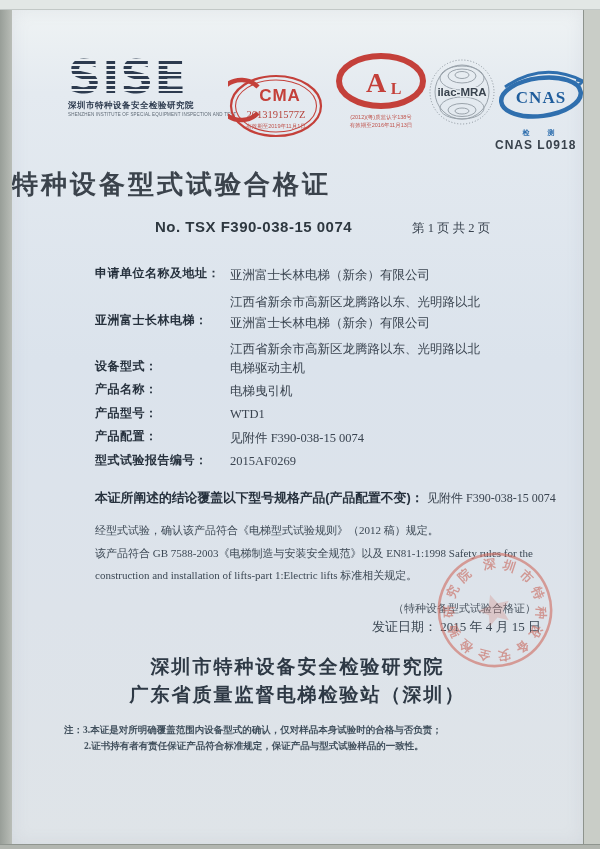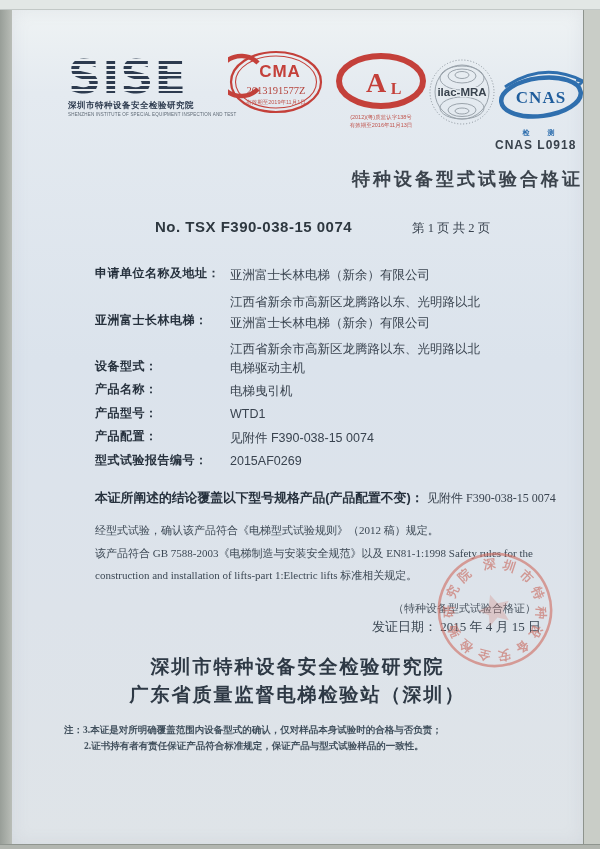--- a/index.html
+++ b/index.html
@@ -22,29 +22,29 @@
   .sise-word{font-weight:900;font-size:46px;line-height:.92;letter-spacing:1px;color:#2d3b4f;
     background-image:repeating-linear-gradient(180deg,#2d3b4f 0 3px,#eaeef1 3px 5px);
     -webkit-background-clip:text;background-clip:text;-webkit-text-fill-color:transparent;
     font-family:"DejaVu Sans",sans-serif;}
   .sise-cn{font-size:8.5px;font-weight:bold;color:#2d3b4f;letter-spacing:.5px;margin-top:2px;white-space:nowrap;}
   .sise-en{font-size:4.5px;color:#5d6874;letter-spacing:.2px;white-space:nowrap;}
   .logo-cap{font-size:5.5px;color:#c0554e;text-align:center;line-height:1.5;white-space:nowrap;}
   .cnas-sub{font-size:7px;color:#2f6fae;font-weight:bold;letter-spacing:8px;text-align:center;margin-top:1px;}
   .cnas-code{font-size:12px;color:#39424c;font-weight:bold;text-align:left;letter-spacing:1px;}
   
-  .title{left:0;right:0;top:158px;text-align:right;font-size:18px;font-weight:bold;
+  .title{left:0;right:0;top:158px;text-align:left;font-size:26px;font-weight:bold;
     letter-spacing:3px;color:#3b434c;}
   .certno{left:143px;top:209px;font-size:15px;font-weight:bold;color:#2e3840;letter-spacing:.5px;text-align:right;}
   .pageind{left:400px;top:211px;font-size:12.5px;color:#39434f;
     font-family:"Liberation Serif","DejaVu Serif",serif;}
   
   .flabel{position:absolute;left:83px;font-size:12px;font-weight:bold;color:#26313d;letter-spacing:.5px;white-space:nowrap;}
   .fval{position:absolute;left:218px;font-size:12.5px;color:#39434f;white-space:nowrap;
-    font-family:Liberation Sans, sans-serif;}
+    font-family:Liberation Serif, serif;}
   
   .coverage{left:83px;top:481px;font-size:12.8px;white-space:nowrap;}
   .coverage b{font-weight:bold;color:#26313d;}
   .coverage span{font-family:"Liberation Serif","DejaVu Serif",serif;color:#39434f;font-size:12px;}
   .para{font-family:"Liberation Serif","DejaVu Serif",serif;color:#3c4854;font-size:11px;line-height:22px;}
   .p1{left:83px;top:510px;white-space:nowrap;}
   .p2{left:83px;top:533px;width:450px;}
   .sealnote{left:381px;top:592px;font-size:11px;color:#4a5560;white-space:nowrap;
     font-family:"Liberation Serif","DejaVu Serif",serif;}
   .dateline{left:360px;top:609px;font-size:13px;color:#3c4854;white-space:nowrap;
@@ -61,21 +61,21 @@
 
 <div id="scan">
   <div id="page">
 
     <div class="abs sise">
       <div class="sise-word">SISE</div>
       <div class="sise-cn">深圳市特种设备安全检验研究院</div>
       <div class="sise-en">SHENZHEN INSTITUTE OF SPECIAL EQUIPMENT INSPECTION AND TEST</div>
     </div>
 
-    <div class="abs" style="left:216px;top:40px;width:96px;text-decoration:underline;">
+    <div class="abs" style="left:216px;top:64px;width:96px;text-decoration:underline;">
       <svg width="96" height="66" viewBox="0 0 96 66">
         <ellipse cx="48" cy="33" rx="45" ry="30" fill="none" stroke="#c4403a" stroke-width="2.2"></ellipse>
         <ellipse cx="48" cy="33" rx="40.5" ry="26" fill="none" stroke="#c4403a" stroke-width="1.1"></ellipse>
         <path d="M 30 14 A 22 20 0 1 0 30 40" fill="none" stroke="#c4403a" stroke-width="4.5"></path>
         <text x="52" y="28" text-anchor="middle" font-size="17" font-weight="bold" fill="#c4403a" font-family="Liberation Sans, sans-serif" letter-spacing="1">CMA</text>
         <text x="48" y="45" text-anchor="middle" font-size="10.5" fill="#b5433c" font-family="Liberation Serif, serif">2013191577Z</text>
         <text x="48" y="55" text-anchor="middle" font-size="5.5" fill="#c0554e" font-family="Liberation Sans, sans-serif">有效期至2019年11月1日</text>
       </svg>
     </div>
 

